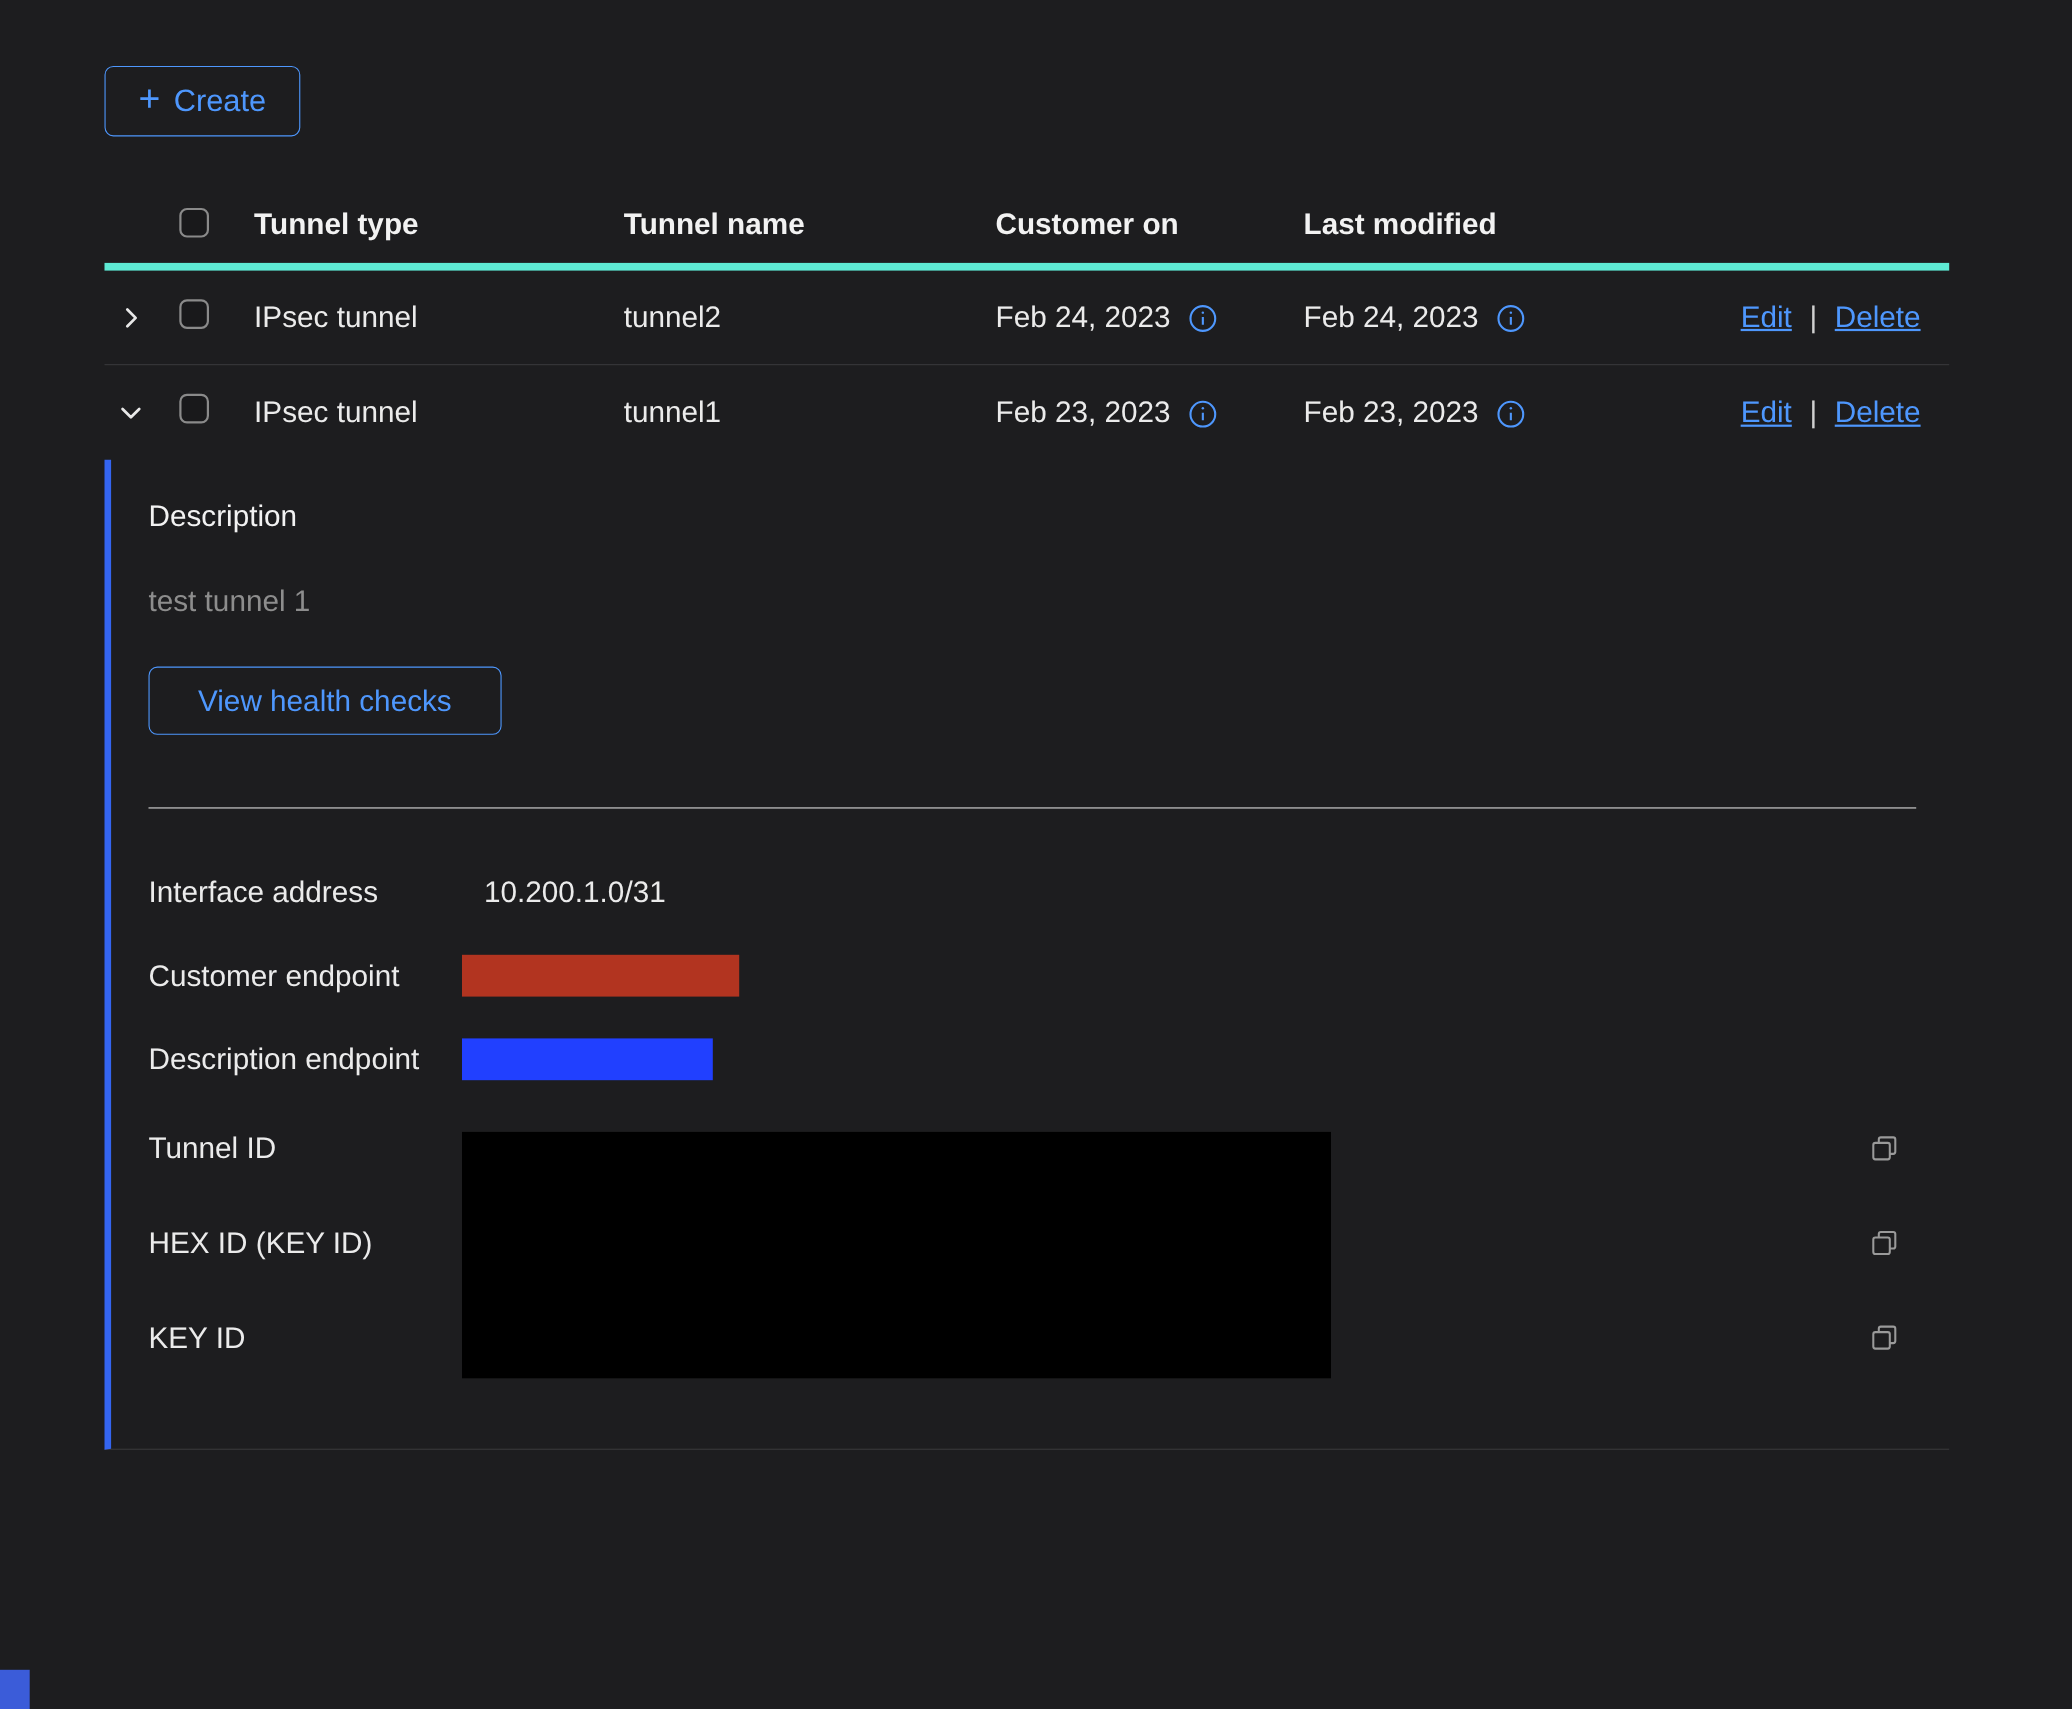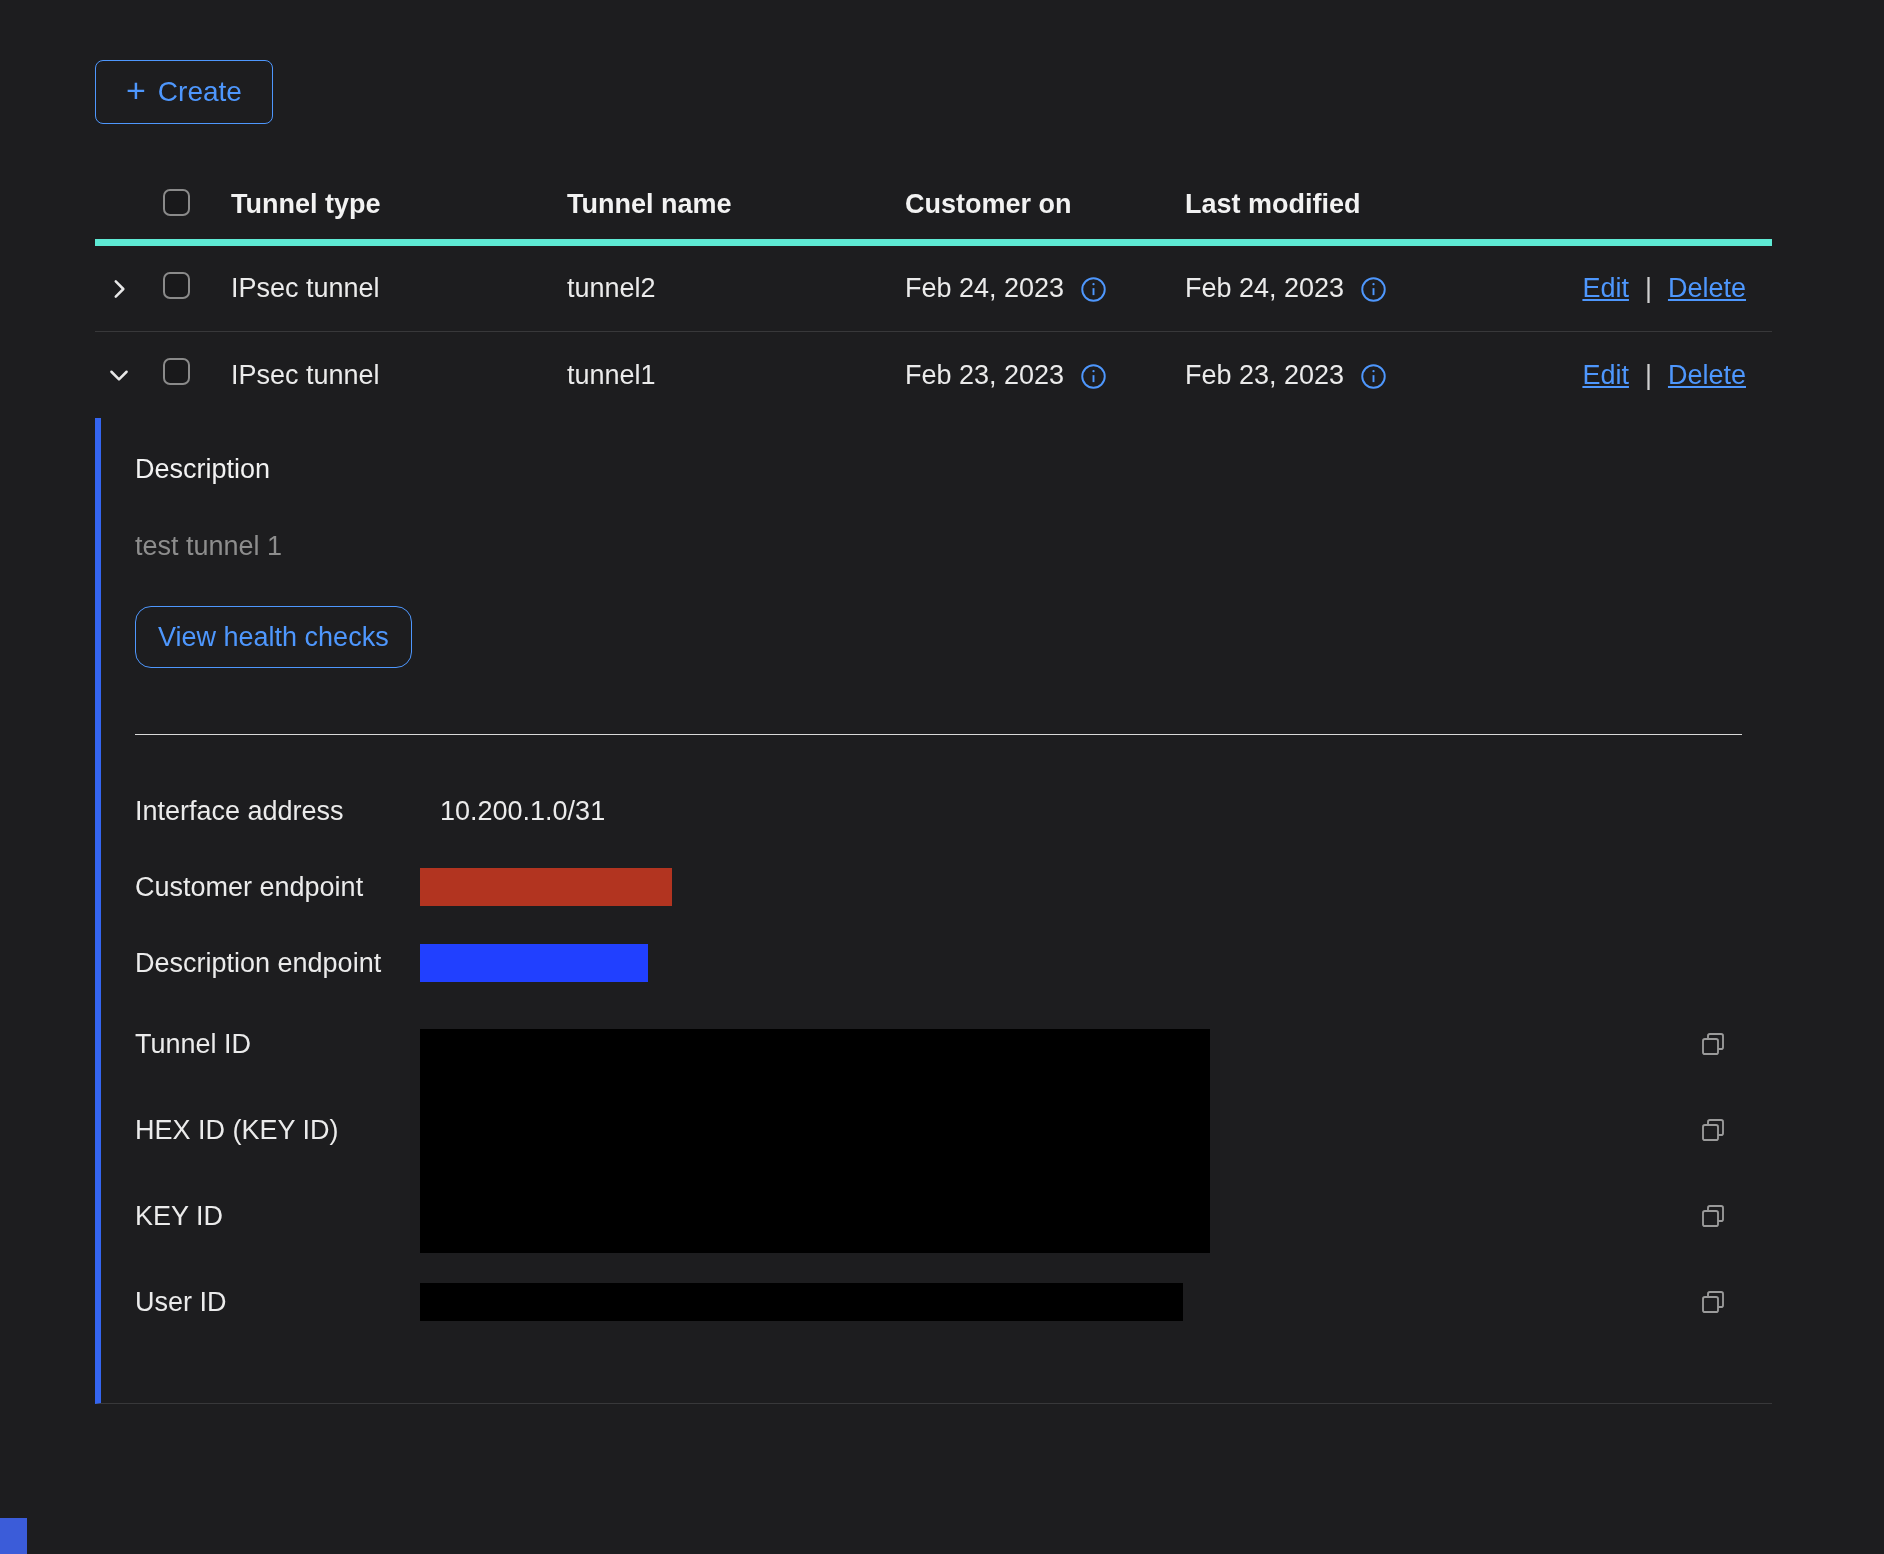--- a/index.html
+++ b/index.html
@@ -20,21 +20,21 @@
     display: inline-flex; align-items: center; gap: 12px;
     background: transparent;
     border: 1px solid #4e97fd;
     color: #4e97fd;
     border-radius: 8px;
     cursor: pointer;
     font-family: "Liberation Sans", sans-serif;
   }
   .create-btn { height: 64px; padding: 0 30px; font-size: 28px; }
   .create-btn .plus { font-size: 34px; font-weight: 300; line-height: 1; position: relative; top: -2px; }
-  .health-btn { height: 62px; padding: 0 22px; font-size: 27px; margin-top: 44px; border-radius: 16px; }
+  .health-btn { height: 62px; padding: 0 44px; font-size: 27px; margin-top: 44px; }
 
   .table { margin-top: 46px; }
   .row {
     display: grid;
     grid-template-columns: 48px 88px 336px 338px 280px 390px 1fr;
     align-items: center;
   }
   .thead { height: 76px; border-bottom: 7px solid #5eead4; }
   .th { font-weight: bold; font-size: 27px; color: #f2f2f2; }
   .body-row { height: 86px; font-size: 27px; }
@@ -264,34 +264,20 @@
                 <svg width="30" height="30" viewBox="0 0 24 24" fill="none" stroke="#9a9a9a" stroke-width="1.5">
                     <rect x="4" y="8" width="12" height="12" rx="1.5"></rect>
                     <path d="M8 8 V5.5 A1.5 1.5 0 0 1 9.5 4 H18.5 A1.5 1.5 0 0 1 20 5.5 V14.5 A1.5 1.5 0 0 1 18.5 16 H16"></path>
                   </svg>
               </span>
             </div>
           </div>
         </div>
 
 
-        <div class="detail-row tall">
-          <div class="dlabel">User ID</div>
-          <div class="dvalue">
-            <span class="redact black"></span>
-          </div>
-          <div class="dcopy">
-            <span class="icon-btn">
-              <svg width="30" height="30" viewBox="0 0 24 24" fill="none" stroke="#9a9a9a" stroke-width="1.5">
-                  <rect x="4" y="8" width="12" height="12" rx="1.5"></rect>
-                  <path d="M8 8 V5.5 A1.5 1.5 0 0 1 9.5 4 H18.5 A1.5 1.5 0 0 1 20 5.5 V14.5 A1.5 1.5 0 0 1 18.5 16 H16"></path>
-                </svg>
-            </span>
-          </div>
-        </div>
 
       </div>
     </div>
 
   </div>
 </div>
 
 <div class="corner-accent"></div>
 
 </body></html>

